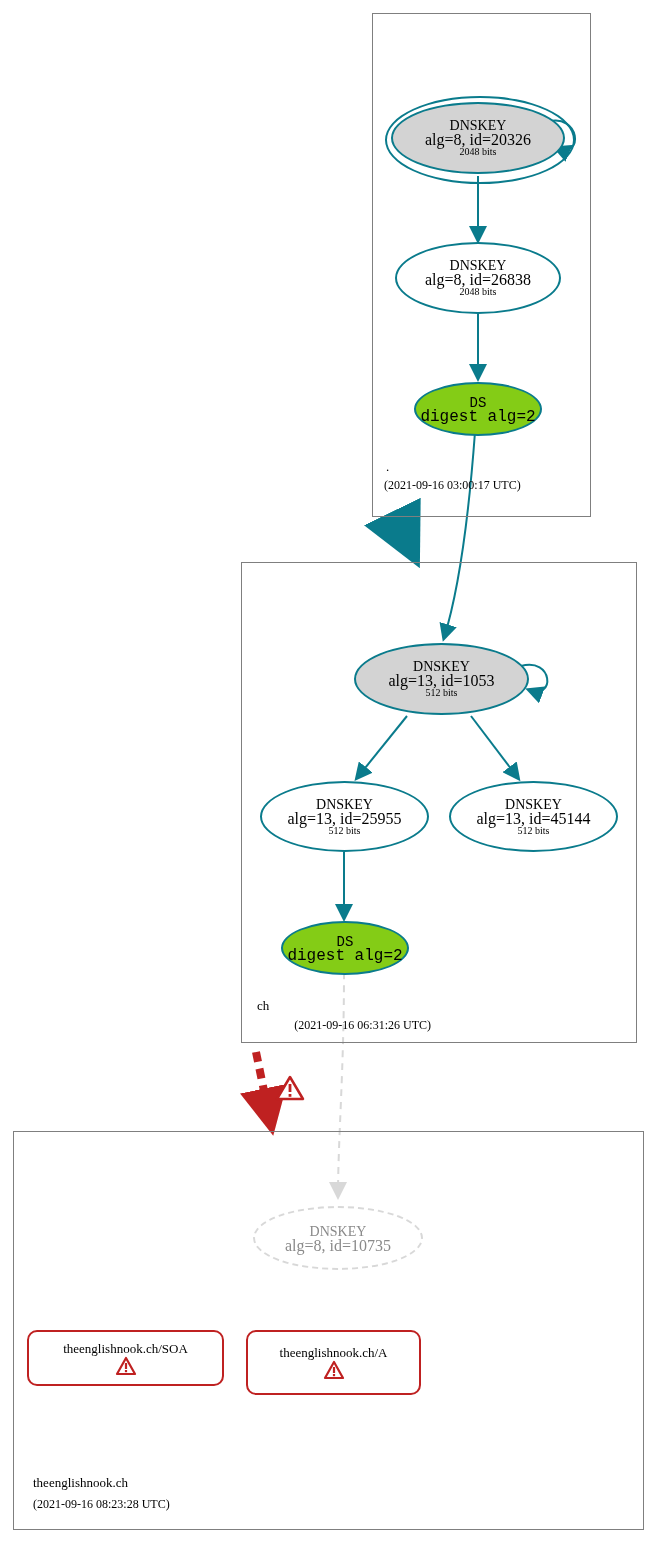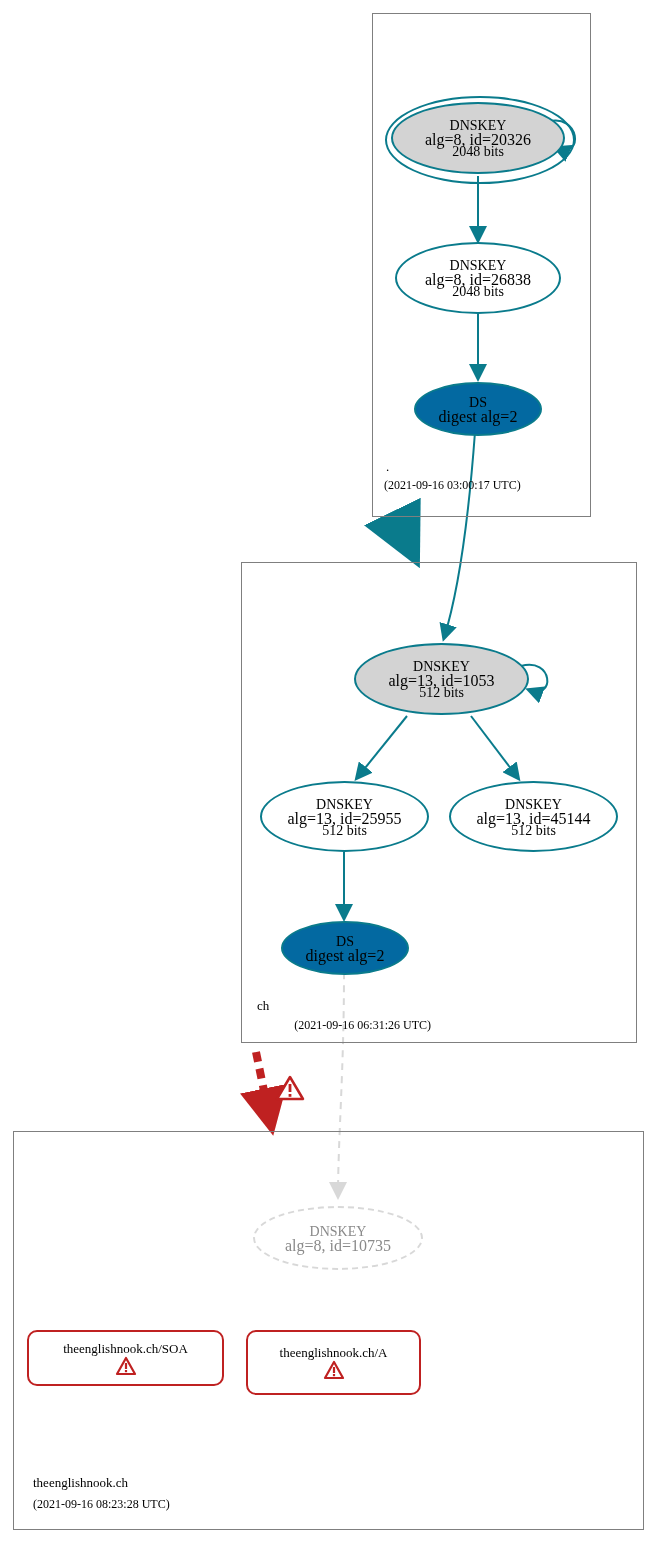--- a/index.html
+++ b/index.html
@@ -57,43 +57,44 @@
   }
   .node .t1 {
     font-size: 14px;
     line-height: 16px;
   }
   .node .t2 {
     font-size: 16px;
     line-height: 12px;
   }
   .node .t3 {
-    font-size: 14px;
+    font-size: 10px;
     line-height: 12px;
   }
   .ellipse {
     border-radius: 50%;
   }
   .ksk {
     background: #d3d3d3;
     border: 2px solid #0a7b8c;
   }
   .ksk-outer {
     position: absolute;
     border: 2px solid #0a7b8c;
     border-radius: 50%;
     background: transparent;
   }
   .zsk {
     background: #ffffff;
     border: 2px solid #0a7b8c;
   }
   .ds {
-    background: #0369a1;
-    border: 2px solid #0a7b8c;
+    background: #84cc16;
+    border: 2px solid #0a7b8c;
+    font-family: Liberation Mono, monospace;
   }
   .dnskey-missing {
     background: #ffffff;
     border: 2px dashed #d8d8d8;
     color: #8a8a8a;
   }
   .rrset-box {
     position: absolute;
     border: 2px solid #bf2121;
     border-radius: 10px;

